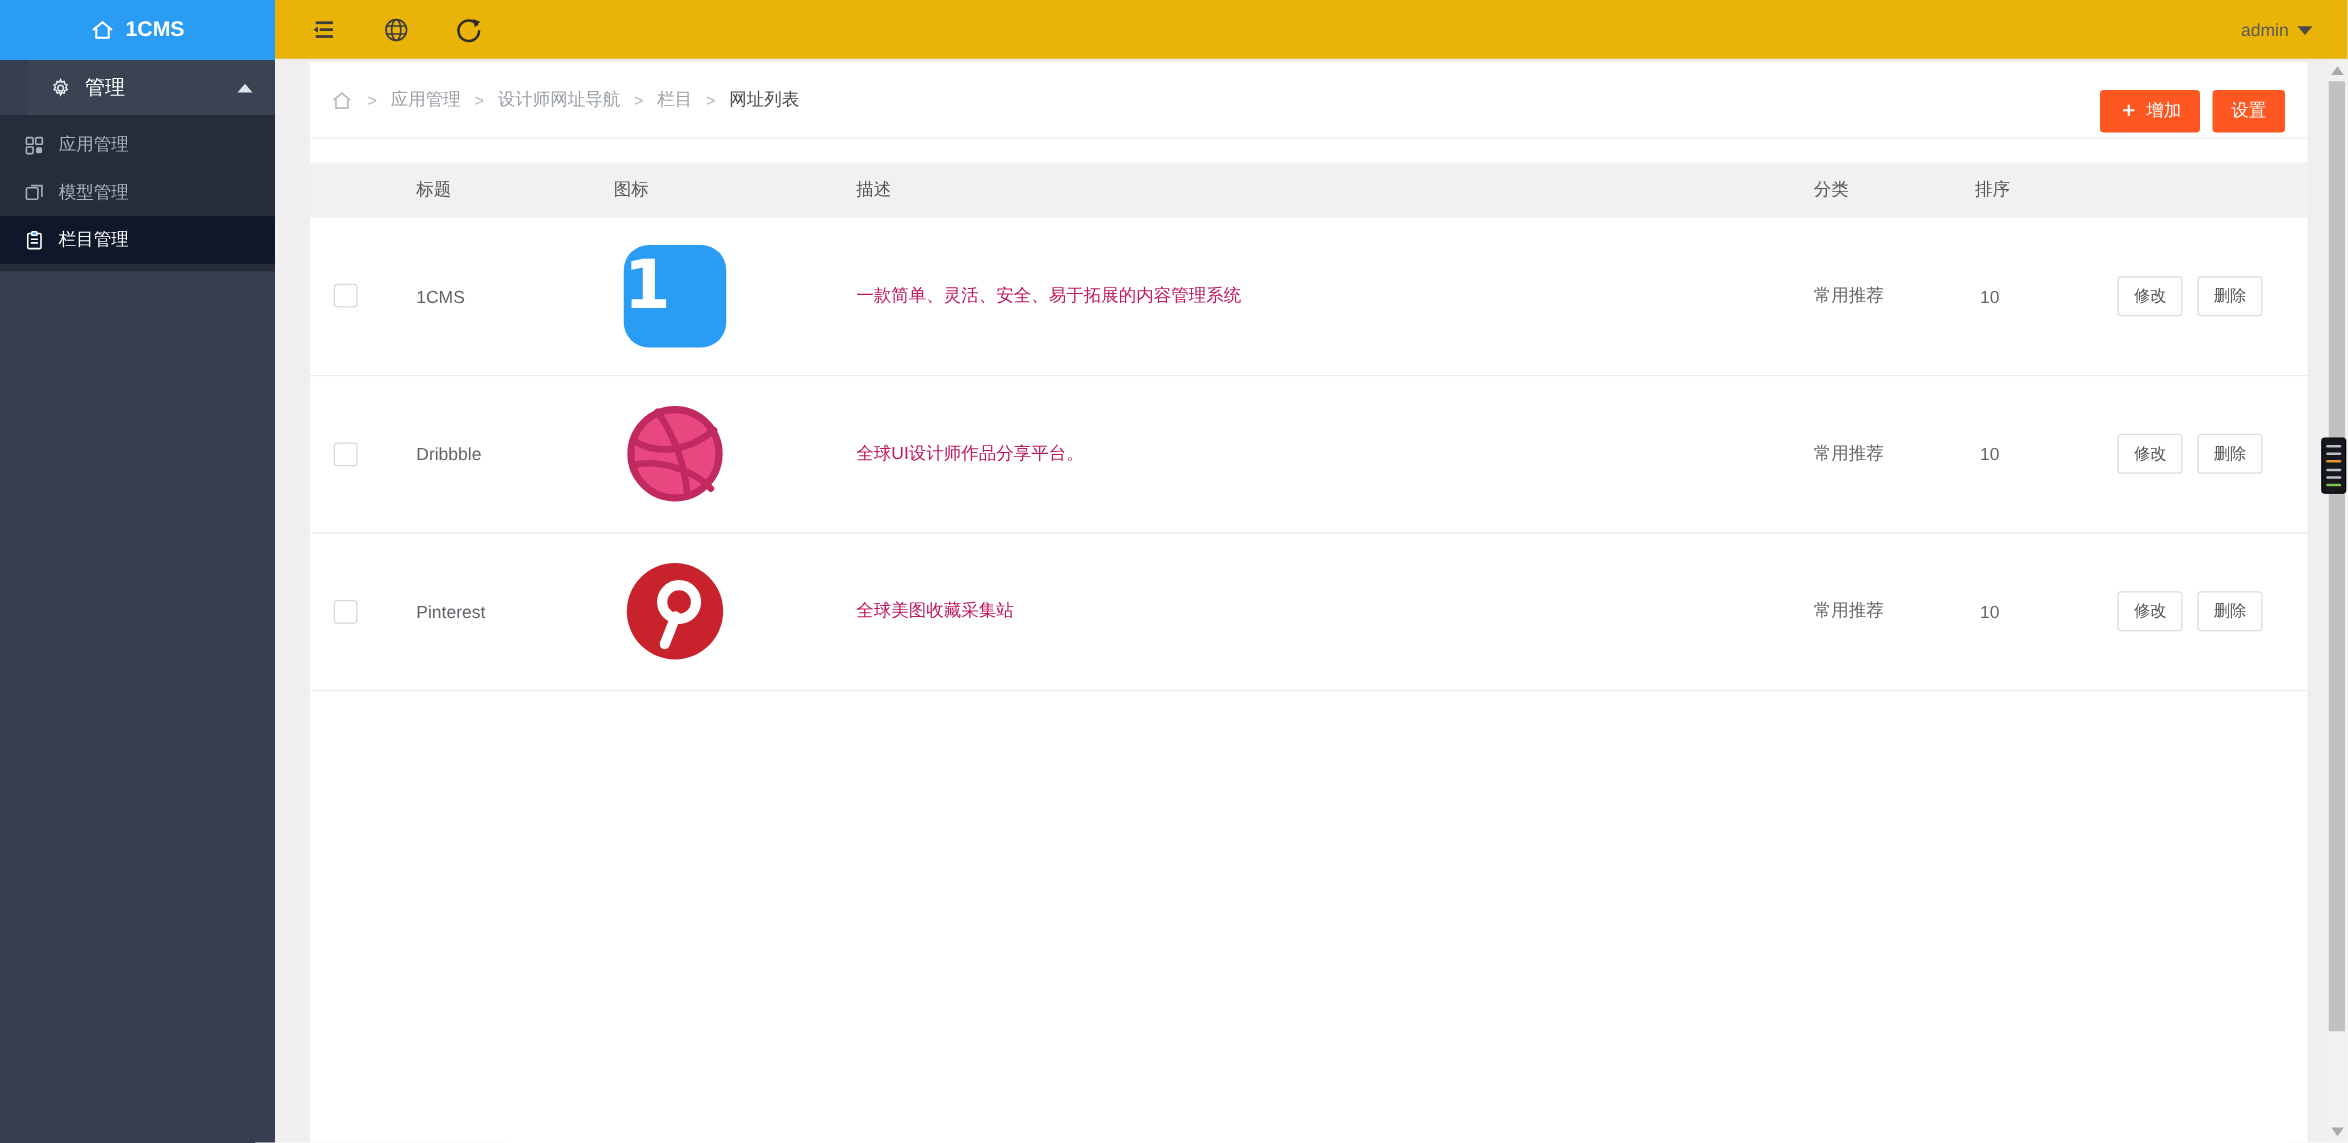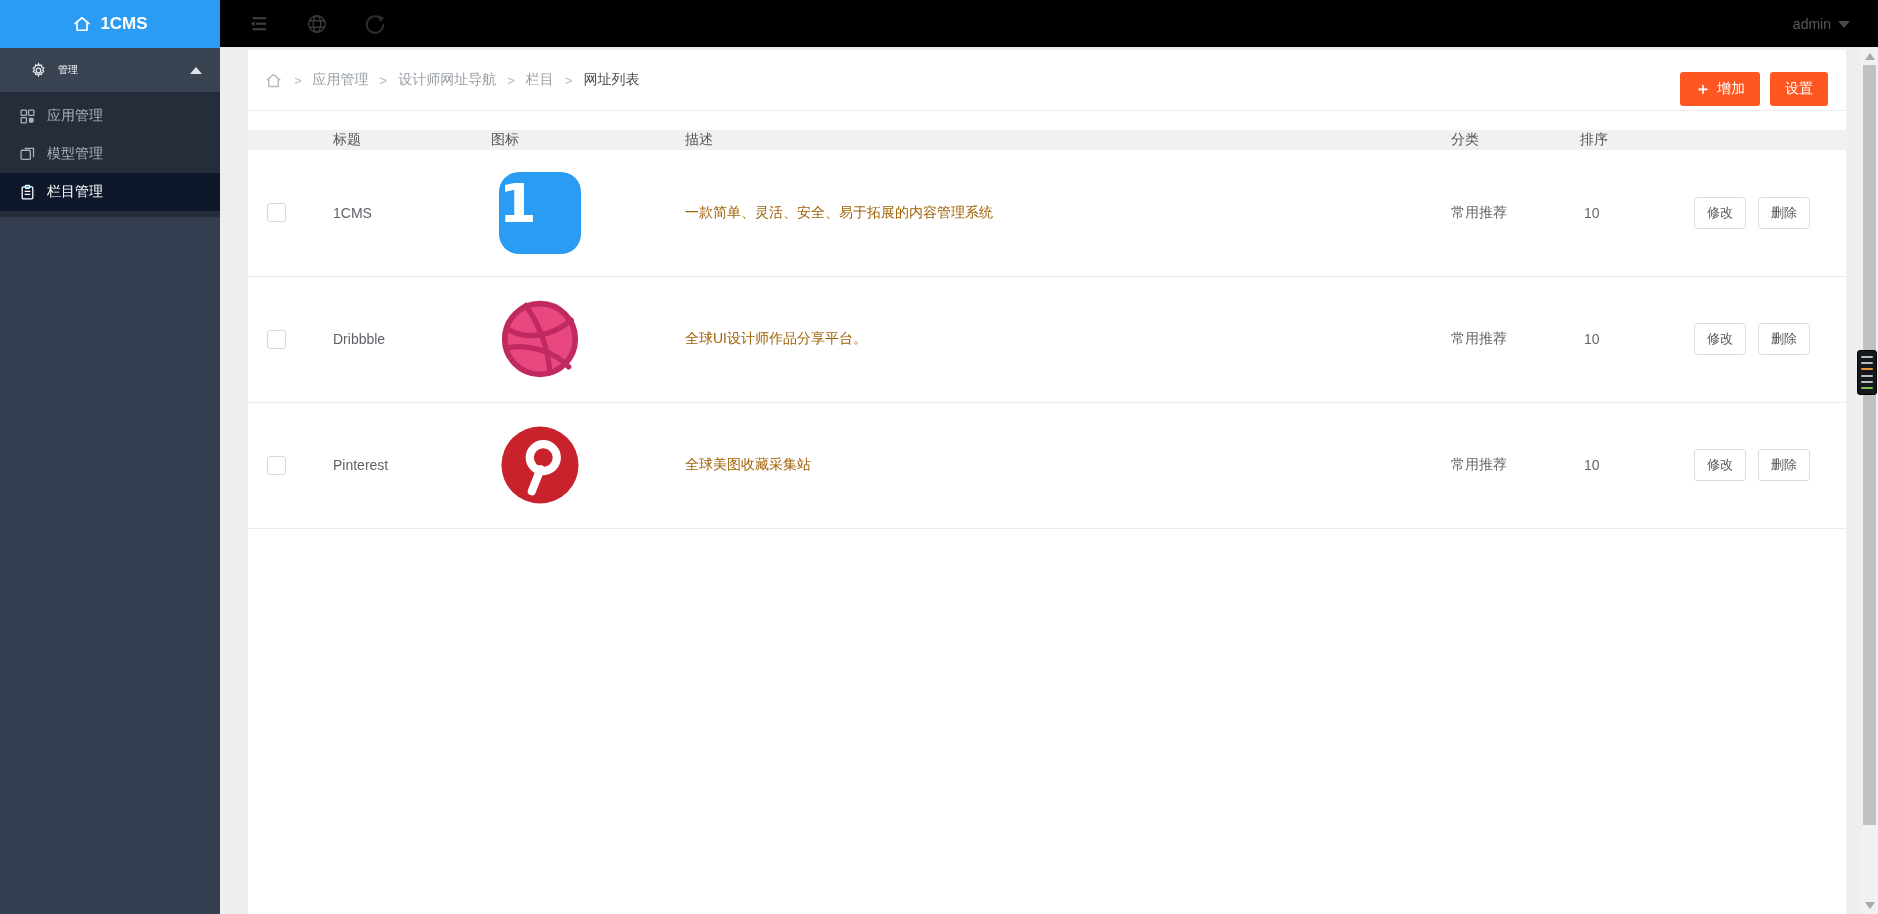--- a/index.html
+++ b/index.html
@@ -12,40 +12,40 @@
   }
 
   
   .sidebar { position:absolute; left:0; top:0; width:220px; height:914px; background:#343e50; z-index:3; }
   .sidebar-header {
     height:48px; background:#2b9cf4; color:#fff;
     display:flex; align-items:center; justify-content:center; gap:8px;
     font-size:17px; font-weight:bold;
   }
   .menu-group {
-    height:44px; background:#3a4352; color:#fff; font-size:10px;
-    display:flex; align-items:center; gap:11px; padding:0 30px; position:relative; cursor:pointer;
+    height:44px; background:#3a4352; color:#fff; font-size:16px;
+    display:flex; align-items:center; gap:11px; padding:0 18px; position:relative; cursor:pointer;margin-left:22px;
   }
   .caret-up {
     position:absolute; right:18px; top:50%; margin-top:-3px;
     width:0; height:0; border-left:6px solid transparent; border-right:6px solid transparent;
     border-bottom:7px solid #dfe3e8;
   }
   .submenu { background:#262d3a; padding:5px 0 6px 0; }
   .submenu-item {
     height:38px; display:flex; align-items:center; gap:11px;
     padding-left:19px; color:#a9b1bc; font-size:14px; cursor:pointer;
   }
   .submenu-item.active { background:#0f172a; color:#fff; }
   .mi { width:17px; height:17px; flex:0 0 auto; display:inline-flex; }
   .mi svg { width:100%; height:100%; }
 
   
   .topbar {
-    position:absolute; left:220px; top:0; right:0; height:48px; background:#000000;
+    position:absolute; left:220px; top:0; right:0; height:48px; background:#eab308;
     border-bottom:1px solid #e9e9e9; display:flex; align-items:center; padding-left:28px;
   }
   .tb-icon { width:22px; height:22px; margin-right:36px; display:inline-flex; align-items:center; justify-content:center; cursor:pointer; }
   .tb-icon svg { width:22px; height:22px; }
   .user-box { position:absolute; right:28px; top:0; height:48px; display:flex; align-items:center; gap:7px; color:#5a5a5a; cursor:pointer; }
   .caret-down { width:0; height:0; border-left:6px solid transparent; border-right:6px solid transparent; border-top:7px solid #4a4a4a; }
 
   
   .panel { position:absolute; left:248px; top:50px; width:1598px; height:864px; background:#fff; z-index:1; }
   .breadcrumb-bar { height:61px; border-bottom:1px solid #ededed; display:flex; align-items:center; padding:0 16px; }
@@ -59,28 +59,28 @@
     font-size:14px; padding:0 15px; height:34px; display:inline-flex; align-items:center; gap:6px;
     font-family:"Liberation Sans", sans-serif; cursor:pointer;
   }
   .btn-orange .plus { font-size:16px; font-weight:bold; line-height:1; }
 
   
   .table-wrap { padding-top:19px; }
   table { width:100%; border-collapse:collapse; table-layout:fixed; }
   col.c-check { width:62px; } col.c-title { width:155px; } col.c-icon { width:220px; }
   col.c-cat { width:120px; } col.c-order { width:115px; } col.c-act { width:170px; }
-  thead th { background:#f0f1f2; height:20px; font-weight:normal; text-align:left; color:#555; font-size:14px; }
+  thead th { background:#f0f1f2; height:44px; font-weight:normal; text-align:left; color:#555; font-size:14px; }
   th.h-title { padding-left:23px; } th.h-icon { padding-left:26px; }
   th.h-cat { padding-left:10px; } th.h-order { padding-left:19px; }
   tbody td { height:126px; border-bottom:1px solid #ececec; vertical-align:middle; }
   tr.highlight td { background:#f2f2f2; }
   td.d-title { padding-left:23px; color:#5f6368; }
   td.d-cat { padding-left:10px; } td.d-order { padding-left:23px; }
-  td.d-desc { color:#a16207; }
+  td.d-desc { color:#be185d; }
   .checkbox { width:19px; height:19px; border:1px solid #d7d7d7; border-radius:3px; background:#fff; margin-left:19px; cursor:pointer; }
   .cell-icon { width:82px; height:82px; margin-left:34px; position:relative; }
   .cell-icon svg, .cell-icon .sq { width:82px; height:82px; display:block; }
   .sq { border-radius:20px; background:#2b9cf4; color:#fff; display:flex; align-items:center;
         justify-content:center; font-size:54px; font-weight:bold; font-family:"DejaVu Sans", sans-serif; }
   td.d-act { text-align:right; padding-right:36px; white-space:nowrap; }
   .btn-mini {
     display:inline-block; background:#fff; border:1px solid #dcdcdc; border-radius:3px;
     color:#555; font-size:13px; padding:6px 12px; margin-left:8px; cursor:pointer;
     font-family:"Liberation Sans", sans-serif;

